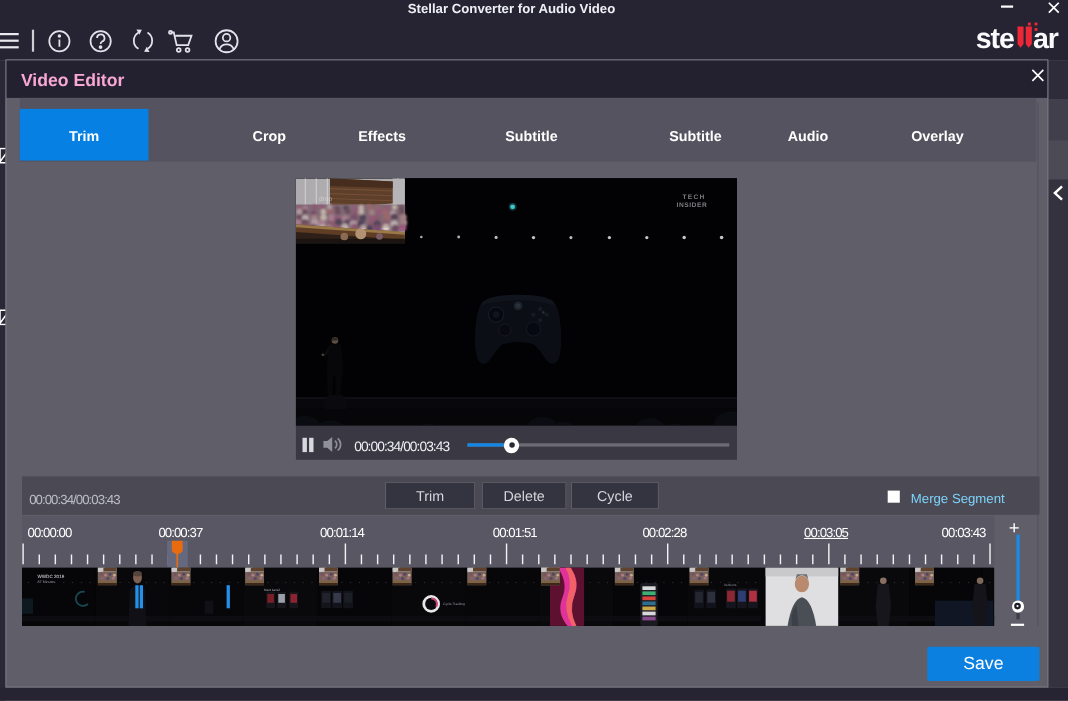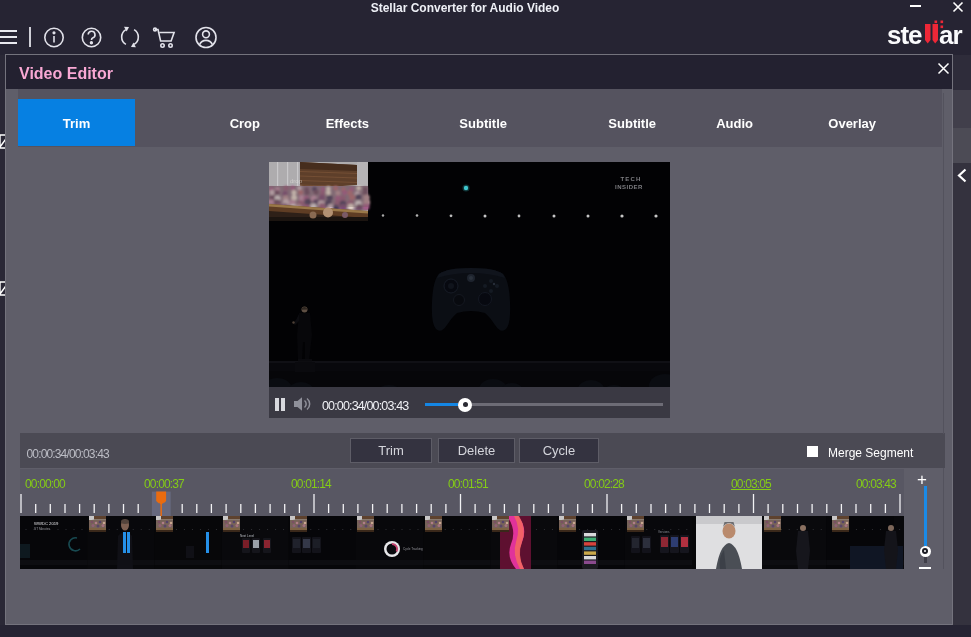--- a/index.html
+++ b/index.html
@@ -273,21 +273,21 @@
       <div class="abs" style="left:189px;top:10.5px;width:14px;height:14px;border-radius:50%;background:#fff;"></div>
       <div class="abs" style="left:193.5px;top:15px;width:5px;height:5px;border-radius:50%;background:#2a2a33;"></div>
     </div>
 
     <div class="abs" style="left:14px;top:378px;width:925px;height:35px;background:#4b4a54;">
       <div class="abs" style="left:6.5px;top:14px;font-size:12px;color:#bcbdc5;letter-spacing:-0.85px;">00:00:34/00:03:43</div>
       <div class="btn abs" style="left:330px;width:82px;">Trim</div>
       <div class="btn abs" style="left:418px;width:77px;">Delete</div>
       <div class="btn abs" style="left:499px;width:80px;">Cycle</div>
       <div class="abs" style="left:787px;top:13px;width:11px;height:11px;background:#fff;"></div>
-      <div class="abs" style="left:808px;top:13px;font-size:12px;color:#ffffff;">Merge Segment</div>
+      <div class="abs" style="left:808px;top:13px;font-size:12px;color:#7dd3fc;">Merge Segment</div>
     </div>
 
     <div class="abs" style="left:14px;top:414px;width:884px;height:100px;background:#585763;overflow:hidden;" id="tl">
       <div class="tlab" style="left:5px;">00:00:00</div>
       <div class="tlab" style="left:124px;text-align:right;">00:00:37</div>
       <div class="tlab" style="left:271px;">00:01:14</div>
       <div class="tlab" style="left:428px;">00:01:51</div>
       <div class="tlab" style="left:564px;">00:02:28</div>
       <div class="tlab" style="left:711px;text-decoration:underline;">00:03:05</div>
       <div class="tlab" style="left:836px;">00:03:43</div>
@@ -753,21 +753,22 @@
       <div class="abs" style="left:12.5px;top:84px;width:3px;height:11px;background:#3f3e48;"></div>
       <div class="abs" style="left:8.5px;top:77.5px;width:11px;height:11px;border-radius:50%;background:#fff;"></div>
       <div class="abs" style="left:11px;top:80px;width:6px;height:6px;border-radius:50%;background:#1c1c24;"></div>
       <div class="abs" style="left:12.8px;top:81.8px;width:2.4px;height:2.4px;border-radius:50%;background:#fff;"></div>
       <div class="abs" style="left:7.5px;top:98.5px;width:12px;height:2px;background:#fff;"></div>
     </div>
 
     <div class="abs" style="left:936.5px;top:38px;width:1.5px;height:341px;background:#53525d;"></div>
     <div class="abs" style="left:936.5px;top:413px;width:1.5px;height:101px;background:#53525d;"></div>
 
+    <div class="abs" style="left:837px;top:533px;width:102px;height:31px;background:#0b80e0;border-radius:2px;color:#fff;font-size:16px;text-align:center;line-height:31px;">Save</div>
   </div>
 
 </div>
 <style>
   .tabtxt { text-align:center; font-size:13px; font-weight:bold; color:#fff; }
   .tabtxt2 { text-align:right; font-size:13px; font-weight:bold; color:#ffffff; }
-  .tlab { position:absolute; top:8px; font-size:12px; color:#84cc16; letter-spacing:-0.85px; }
+  .tlab { position:absolute; top:8px; font-size:12px; color:#ffffff; letter-spacing:-0.85px; }
   .btn { top:5px; width:80px; height:25px; background:#343340; border:1px solid #5e5d67; color:#d4d5db; font-size:13px; text-align:center; line-height:23px; }
 </style>
 
 </body></html>

